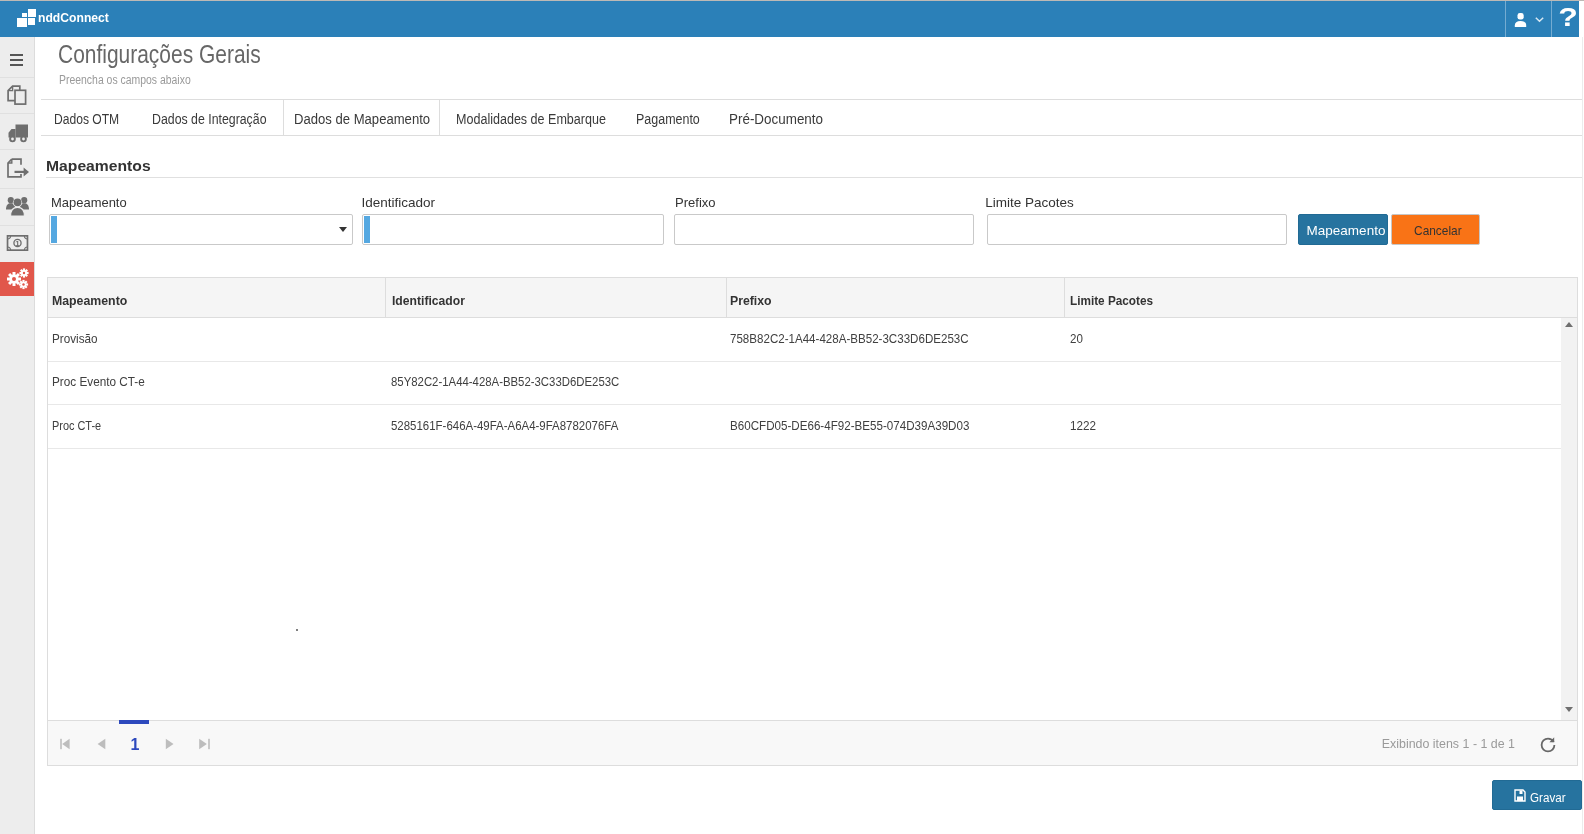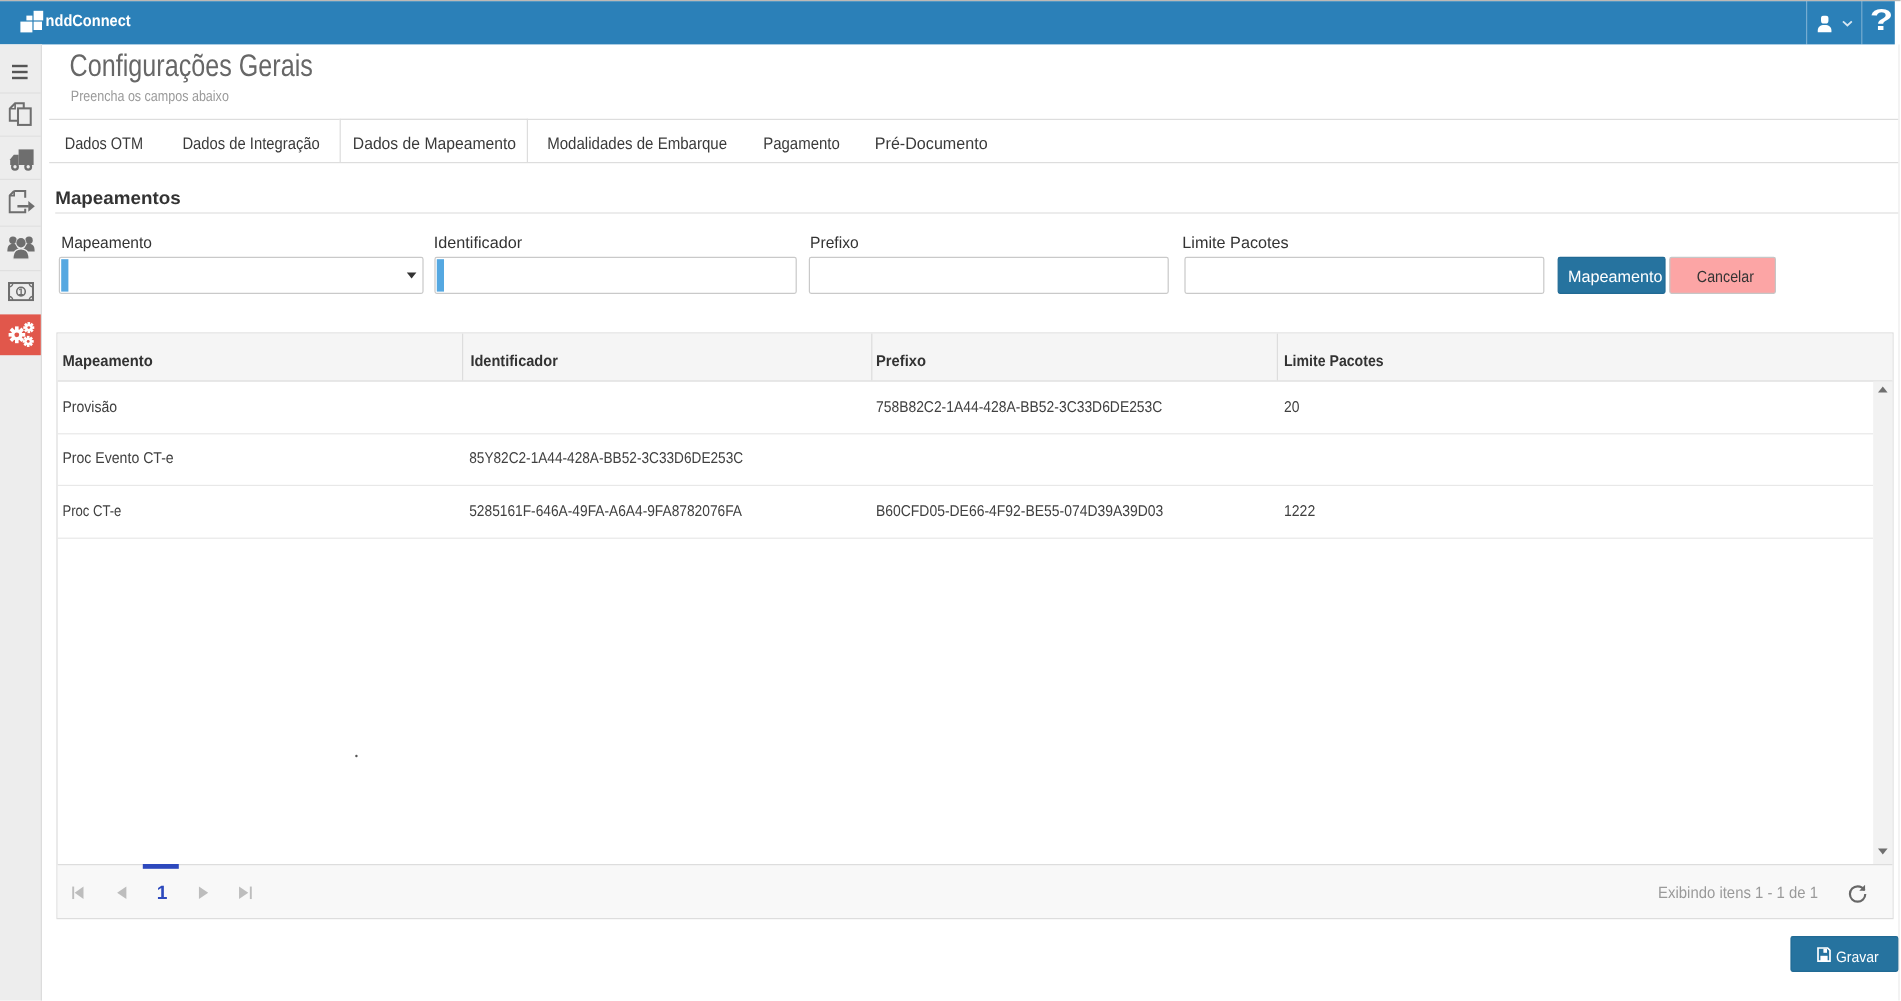--- a/index.html
+++ b/index.html
@@ -166,21 +166,21 @@
     <div class="bluebar"></div>
   <div style="position:absolute;right:5px;top:12px;width:0;height:0;border-left:4.5px solid transparent;border-right:4.5px solid transparent;border-top:5px solid #333"></div>
 </div>
 <div class="inp" style="left:362px;width:302px">
     <div class="bluebar"></div>
   </div>
 <div class="inp" style="left:674px;width:300px"></div>
 <div class="inp" style="left:987px;width:300px"></div>
 
 <div class="abs" style="left:1298px;top:214px;width:90px;height:31px;background:#26739f;border:1px solid #216a94;border-radius:2px;box-sizing:border-box;color:#fff;font-size:13.5px;text-align:center;line-height:31px;text-indent:6px">Mapeamento</div>
-<div class="abs" style="left:1391px;top:214px;width:89px;height:31px;background:#fca5a5;border:1px solid #c6c6c6;border-radius:2px;box-sizing:border-box;color:#333;font-size:13.5px;text-align:center;line-height:31px;text-indent:3px"><span style="display:inline-block;transform:scaleX(0.88)">Cancelar</span></div>
+<div class="abs" style="left:1391px;top:214px;width:89px;height:31px;background:#f97316;border:1px solid #c6c6c6;border-radius:2px;box-sizing:border-box;color:#333;font-size:13.5px;text-align:center;line-height:31px;text-indent:3px"><span style="display:inline-block;transform:scaleX(0.88)">Cancelar</span></div>
 
 <div class="abs" style="left:46.5px;top:277px;width:1531px;height:489px;border:1px solid #ddd;box-sizing:border-box"></div>
 <div class="abs" style="left:47.5px;top:278px;width:1529px;height:39px;background:#f5f5f5;border-bottom:1px solid #ddd;box-sizing:content-box"></div>
 <div class="sep" style="left:385px;top:278px;width:1px;height:39px"></div>
 <div class="sep" style="left:726px;top:278px;width:1px;height:39px"></div>
 <div class="sep" style="left:1064px;top:278px;width:1px;height:39px"></div>
 <div class="hcell" style="left:51.8px;top:293px;transform:scaleX(0.947);transform-origin:0 0">Mapeamento</div>
 <div class="hcell" style="left:391.5px;top:293px;transform:scaleX(0.934);transform-origin:0 0">Identificador</div>
 <div class="hcell" style="left:729.5px;top:293px;transform:scaleX(0.944);transform-origin:0 0">Prefixo</div>
 <div class="hcell" style="left:1069.8px;top:293px;transform:scaleX(0.905);transform-origin:0 0">Limite Pacotes</div>

